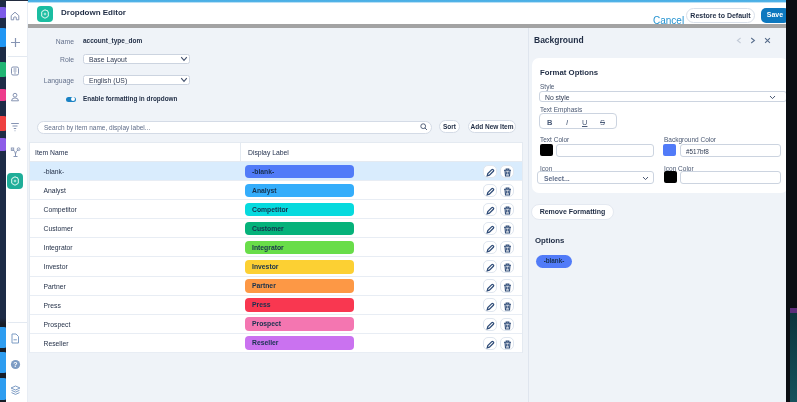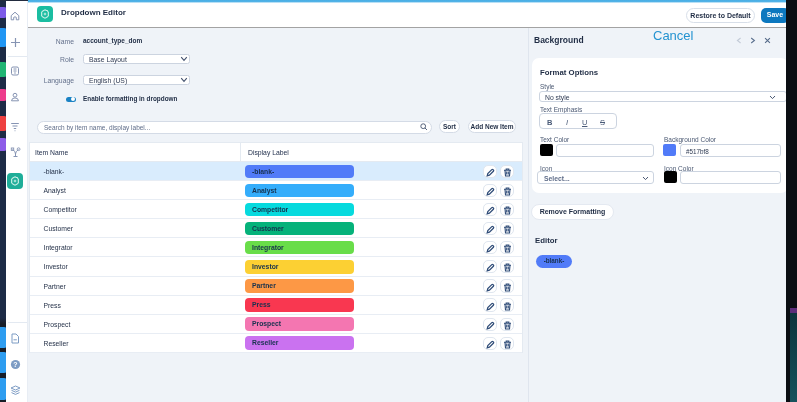--- a/index.html
+++ b/index.html
@@ -19,24 +19,24 @@
 #navstrip { left:0; top:0; width:6px; height:402px; background:linear-gradient(180deg,#1d2b46 0px,#1d2b46 318px,#181d27 324px,#181d27 402px); z-index:30; }
 #navstrip .seg { position:absolute; left:0; width:7px; border-radius:0 3px 3px 0; }
 #sidebar { left:6px; top:1px; width:22px; height:401px; background:#fff; border-right:1px solid #e8edf4; z-index:30; }
 .sideicon { position:absolute; left:0; width:18px; text-align:center; }
 .sideicon svg { display:block; margin:0 auto; }
 #sep1 { position:absolute; left:2px; top:55px; width:19px; height:1px; background:#e3e9f1; }
 #sep2 { position:absolute; left:2px; top:321px; width:19px; height:1px; background:#e3e9f1; }
 #gearbox { position:absolute; left:1px; top:172px; width:16px; height:16px; background:#1fae99; border-radius:4px; }
 
 
-#topbar { left:28px; top:2px; width:758px; height:26px; background:#fff; border-bottom:1px solid #a3a3a3; z-index:20; }
+#topbar { left:28px; top:2px; width:758px; height:26px; background:#fff; border-bottom:4px solid #a3a3a3; z-index:20; }
 #hicon { left:9px; top:4px; width:16px; height:16px; background:#1bbda1; border-radius:4px; }
 #htitle { left:33px; top:6px; font-size:8px; font-weight:bold; color:#1f2c44; }
-#cancel { left:625px; top:26px; font-size:13px; font-weight:500; color:#2493d1; }
+#cancel { left:625px; top:13px; font-size:10px; font-weight:500; color:#2493d1; }
 #restore { left:658px; top:5.5px; width:69px; height:15px; background:#fff; border:1px solid #d8dfe9; border-radius:7.5px; font-size:7px; font-weight:bold; color:#1f2c44; text-align:center; line-height:14px; white-space:nowrap; }
 #save { left:733px; top:5.5px; width:28px; height:15px; background:#0d78bf; border-radius:5px; font-size:7px; font-weight:bold; color:#fff; text-align:center; line-height:14px; }
 
 
 #mainbg { left:28px; top:28px; width:758px; height:374px; background:#eff3f8; }
 #pdivider { left:528px; top:28px; width:1px; height:374px; background:#dfe5ee; z-index:2; }
 
 
 .flabel { position:absolute; font-size:6.8px; color:#64718c; text-align:right; width:40px; }
 .select { position:absolute; background:#fff; border:1px solid #ccd4e0; border-radius:2.5px; font-size:6.8px; color:#2e3a52; line-height:8px; }
@@ -316,21 +316,21 @@
   <div class="pinput" style="left:148px; top:113px; width:101px; height:13px;"></div>
   <svg style="position:absolute; left:237px; top:37px;" width="7" height="5" viewBox="0 0 7 5">
         <path d="M1 1 L3.5 3.6 L6 1" fill="none" stroke="#4a5872" stroke-width="1"></path>
       </svg>
   <svg style="position:absolute; left:110px; top:118px;" width="7" height="5" viewBox="0 0 7 5">
         <path d="M1 1 L3.5 3.6 L6 1" fill="none" stroke="#4a5872" stroke-width="1"></path>
       </svg>
 </div>
   </div>
 <div class="abs" id="removebtn">Remove Formatting</div>
-<div class="abs" id="preview-lbl">Editor</div>
+<div class="abs" id="preview-lbl">Options</div>
 <div class="abs" id="preview-pill">-blank-</div>
 
 <div class="abs" id="navstrip">
   <div class="seg" style="top:7px; height:11px; background:#7d5be8;"></div>
   <div class="seg" style="top:28px; height:19px; background:#2196f3;"></div>
   <div class="seg" style="top:62px; height:15px; background:#21b573;"></div>
   <div class="seg" style="top:89px; height:12px; background:#ed3c8c;"></div>
   <div class="seg" style="top:116px; height:15px; background:#ee4141;"></div>
   <div class="seg" style="top:138px; height:13px; background:#8d5ce8;"></div>
   <div class="seg" style="top:327px; height:21px; background:#2e9df0;"></div>

